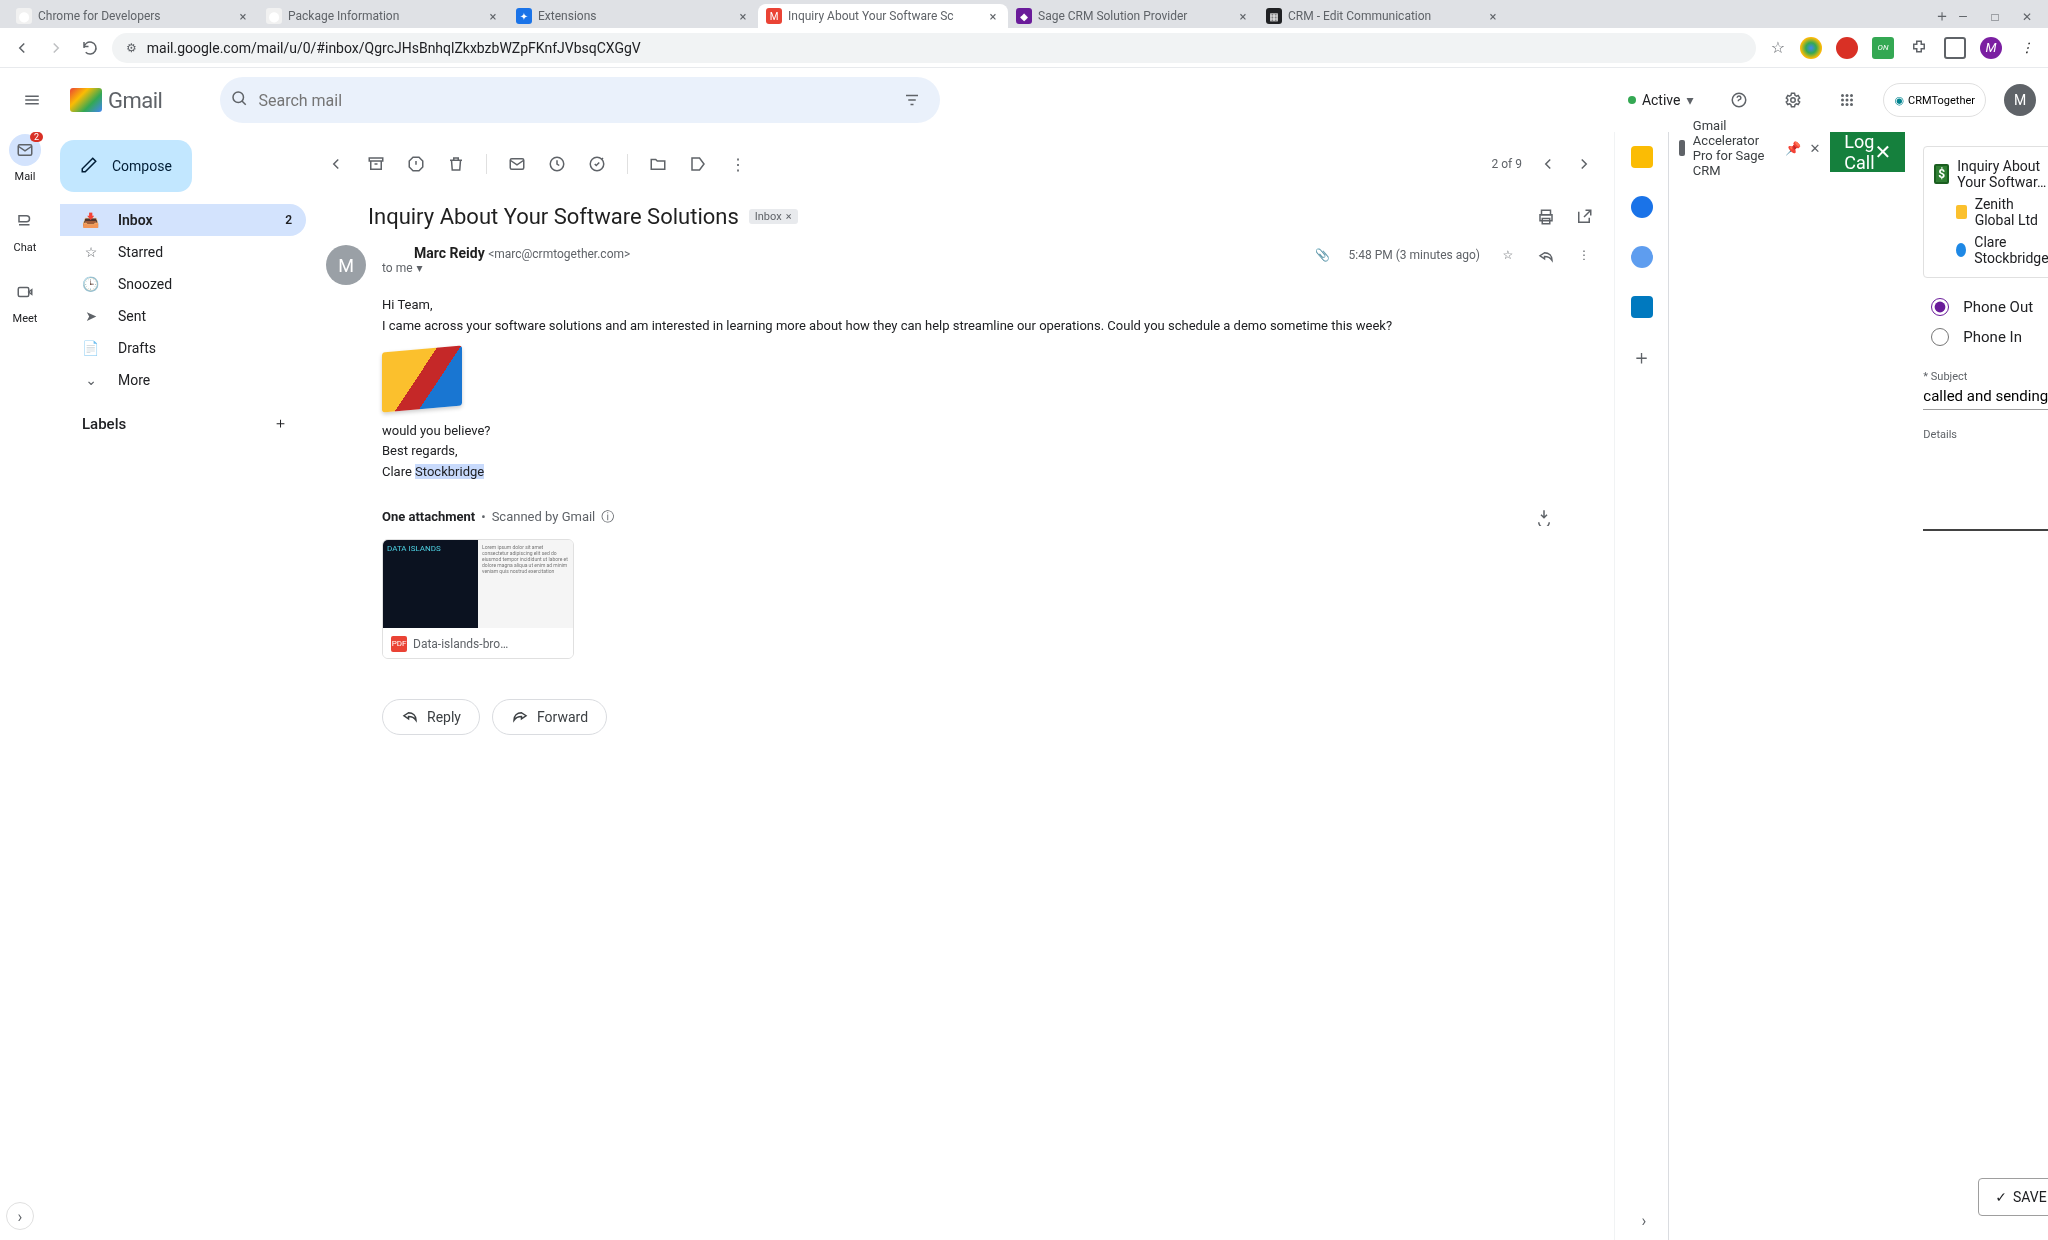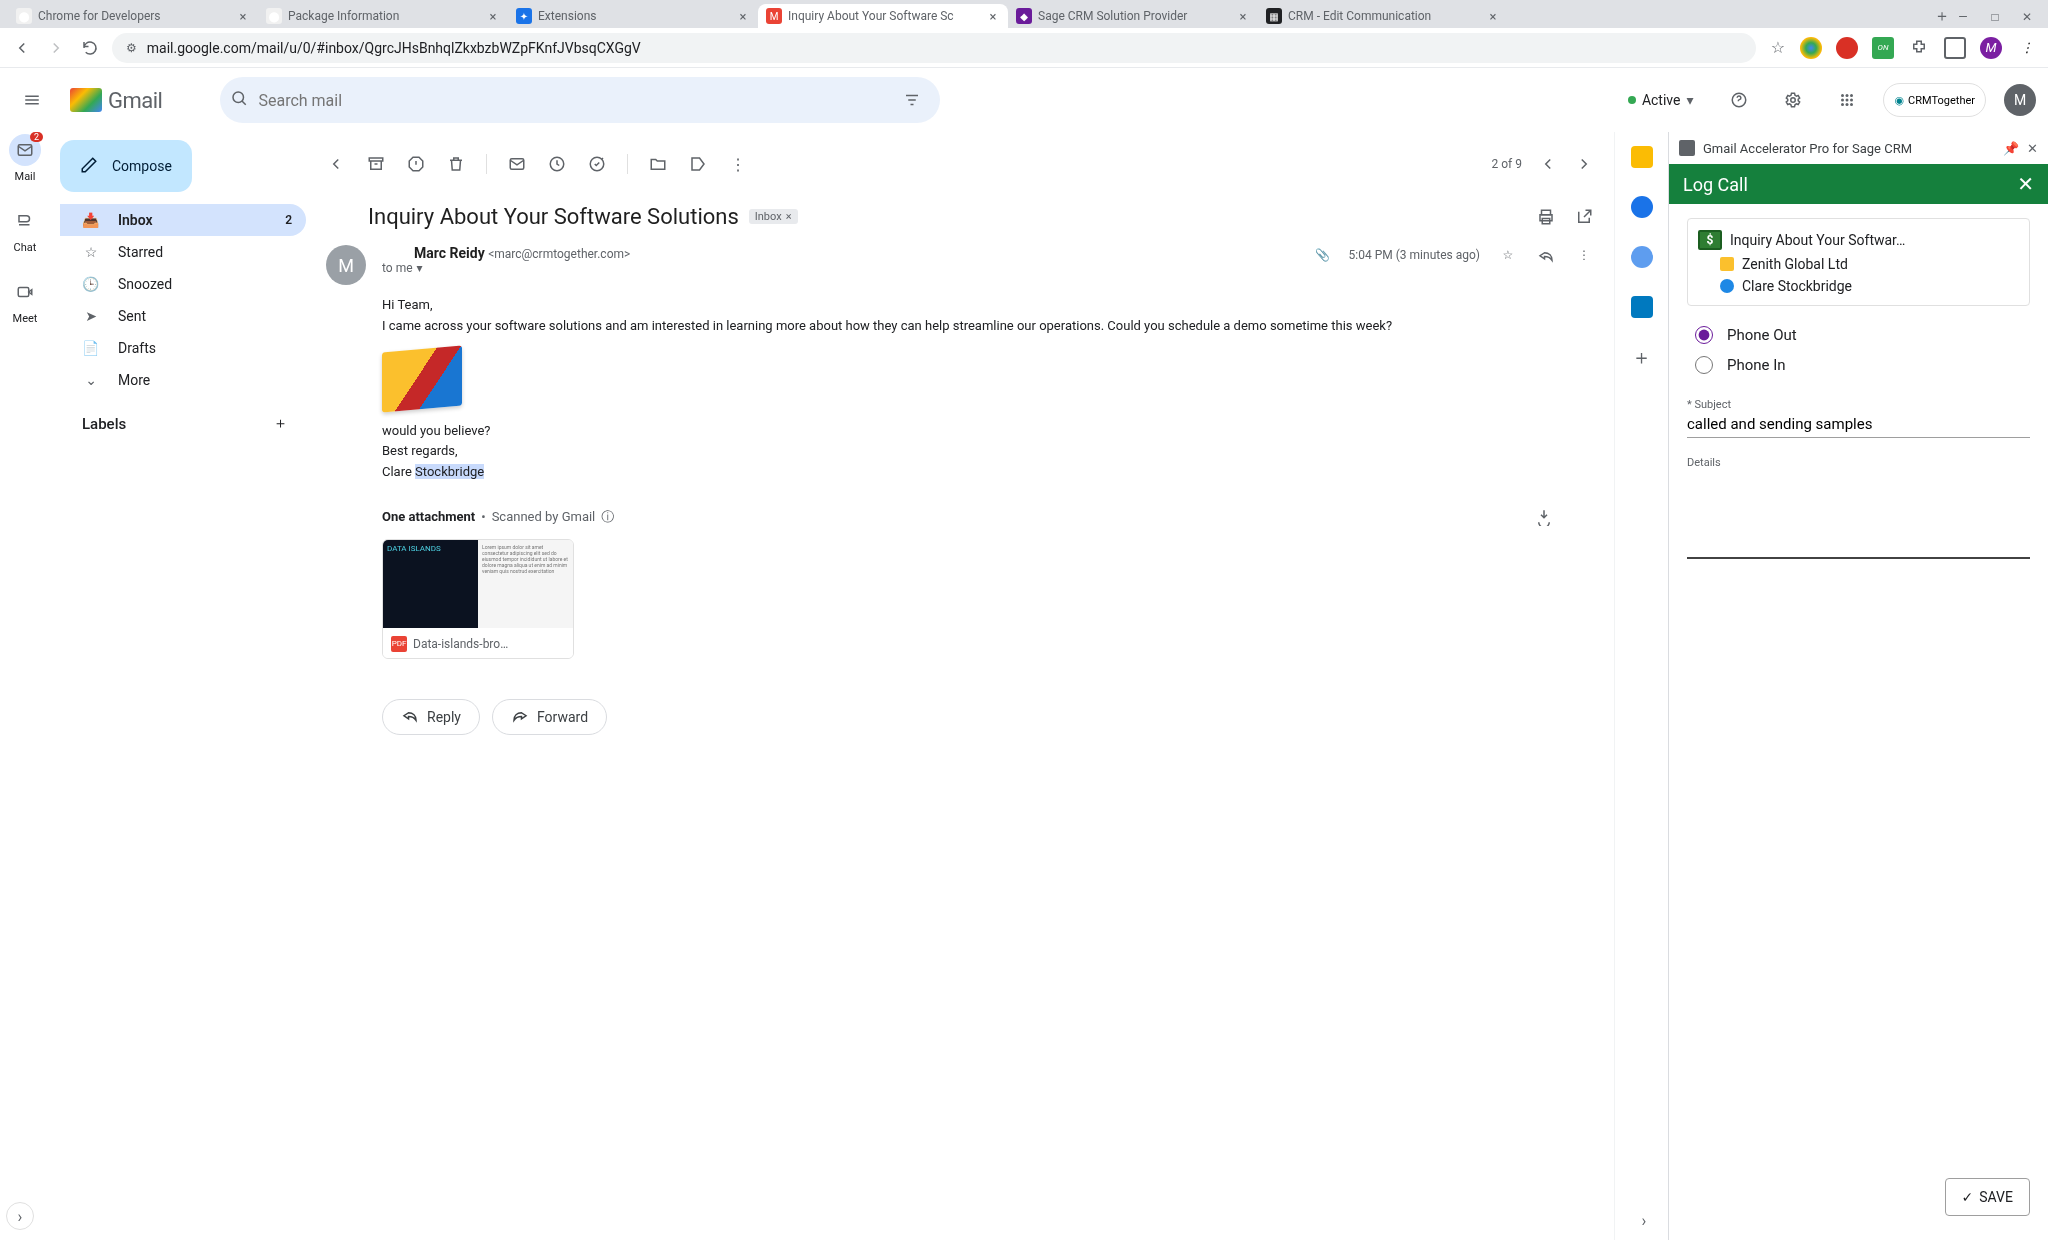--- a/index.html
+++ b/index.html
@@ -89,21 +89,21 @@
 .attach-label { height: 32px; display: flex; align-items: center; gap: 6px; padding: 0 8px; font-size: 12px; color: #5f6368; background:#fff; }
 .attach-label .pdf { width: 16px; height: 16px; background: #ea4335; border-radius: 2px; color: #fff; font-size: 8px; display: inline-flex; align-items: center; justify-content: center; }
 
 .reply-row { margin: 40px 0 0 56px; display: flex; gap: 12px; }
 .reply-btn { height: 36px; padding: 0 18px; border: 1px solid #dadce0; border-radius: 18px; display: inline-flex; align-items: center; gap: 8px; font-size: 14px; color: #3c4043; cursor: pointer; background:#fff; }
 
 .quick-rail { width: 54px; padding-top: 14px; display: flex; flex-direction: column; align-items: center; gap: 28px; border-left: 1px solid #f1f3f4; }
 .quick-rail span { width: 22px; height: 22px; border-radius: 4px; display: inline-flex; align-items: center; justify-content: center; cursor: pointer; }
 
 
-.sidepanel { width: 380px; border-left: 1px solid #dadce0; display: flex; flex-direction: column; background:#fff; }
+.sidepanel { width: 380px; border-left: 1px solid #dadce0; display: flex; flex-direction: row; background:#fff; }
 .sp-title { height: 32px; display: flex; align-items: center; padding: 0 10px; gap: 8px; font-size: 13px; color: #3c4043; }
 .sp-title .pin, .sp-title .cls { margin-left: 0; cursor: pointer; color: #5f6368; }
 .sp-title .spacer { flex: 1; }
 .sp-hdr { height: 40px; background: #15803d; color: #fff; display: flex; align-items: center; padding: 0 14px; font-size: 18px; }
 .sp-hdr .x { margin-left: auto; cursor: pointer; font-size: 20px; }
 .sp-body { padding: 14px 18px; flex: 1; display: flex; flex-direction: column; }
 .sp-card { border: 1px solid #e0e0e0; border-radius: 4px; padding: 8px 10px; font-size: 14px; color: #202124; }
 .sp-card .row { display: flex; align-items: center; gap: 8px; padding: 3px 0; }
 .sp-card .deal-ic { width: 24px; height: 20px; background: #2e7d32; border: 2px solid #1b5e20; border-radius: 2px; display:inline-flex; align-items:center; justify-content:center; color:#fff; font-size:12px; font-weight:700; }
 .sp-card .comp-ic { width: 14px; height: 14px; background: #fbc02d; border-radius: 2px; }
@@ -436,21 +436,21 @@
             <b>Marc Reidy</b>
             <span class="addr">&lt;marc@crmtogether.com&gt;</span>
           </div>
           <div class="sender-to">
             <span>to me</span>
             <span>▾</span>
           </div>
         </div>
         <div class="msg-meta">
           <span>📎</span>
-          <span>5:04 PM (3 minutes ago)</span>
+          <span>5:48 PM (3 minutes ago)</span>
           <span class="tb-btn">☆</span>
           <span class="tb-btn">
               <svg viewBox="0 0 24 24" fill="none" stroke="#5f6368" stroke-width="2">
                 <path d="M10 9l-6 4 6 4v-3c5 0 8 2 10 5 0-6-4-10-10-10z"></path>
               </svg>
             </span>
           <span class="tb-btn">⋮</span>
         </div>
       </div>
 

